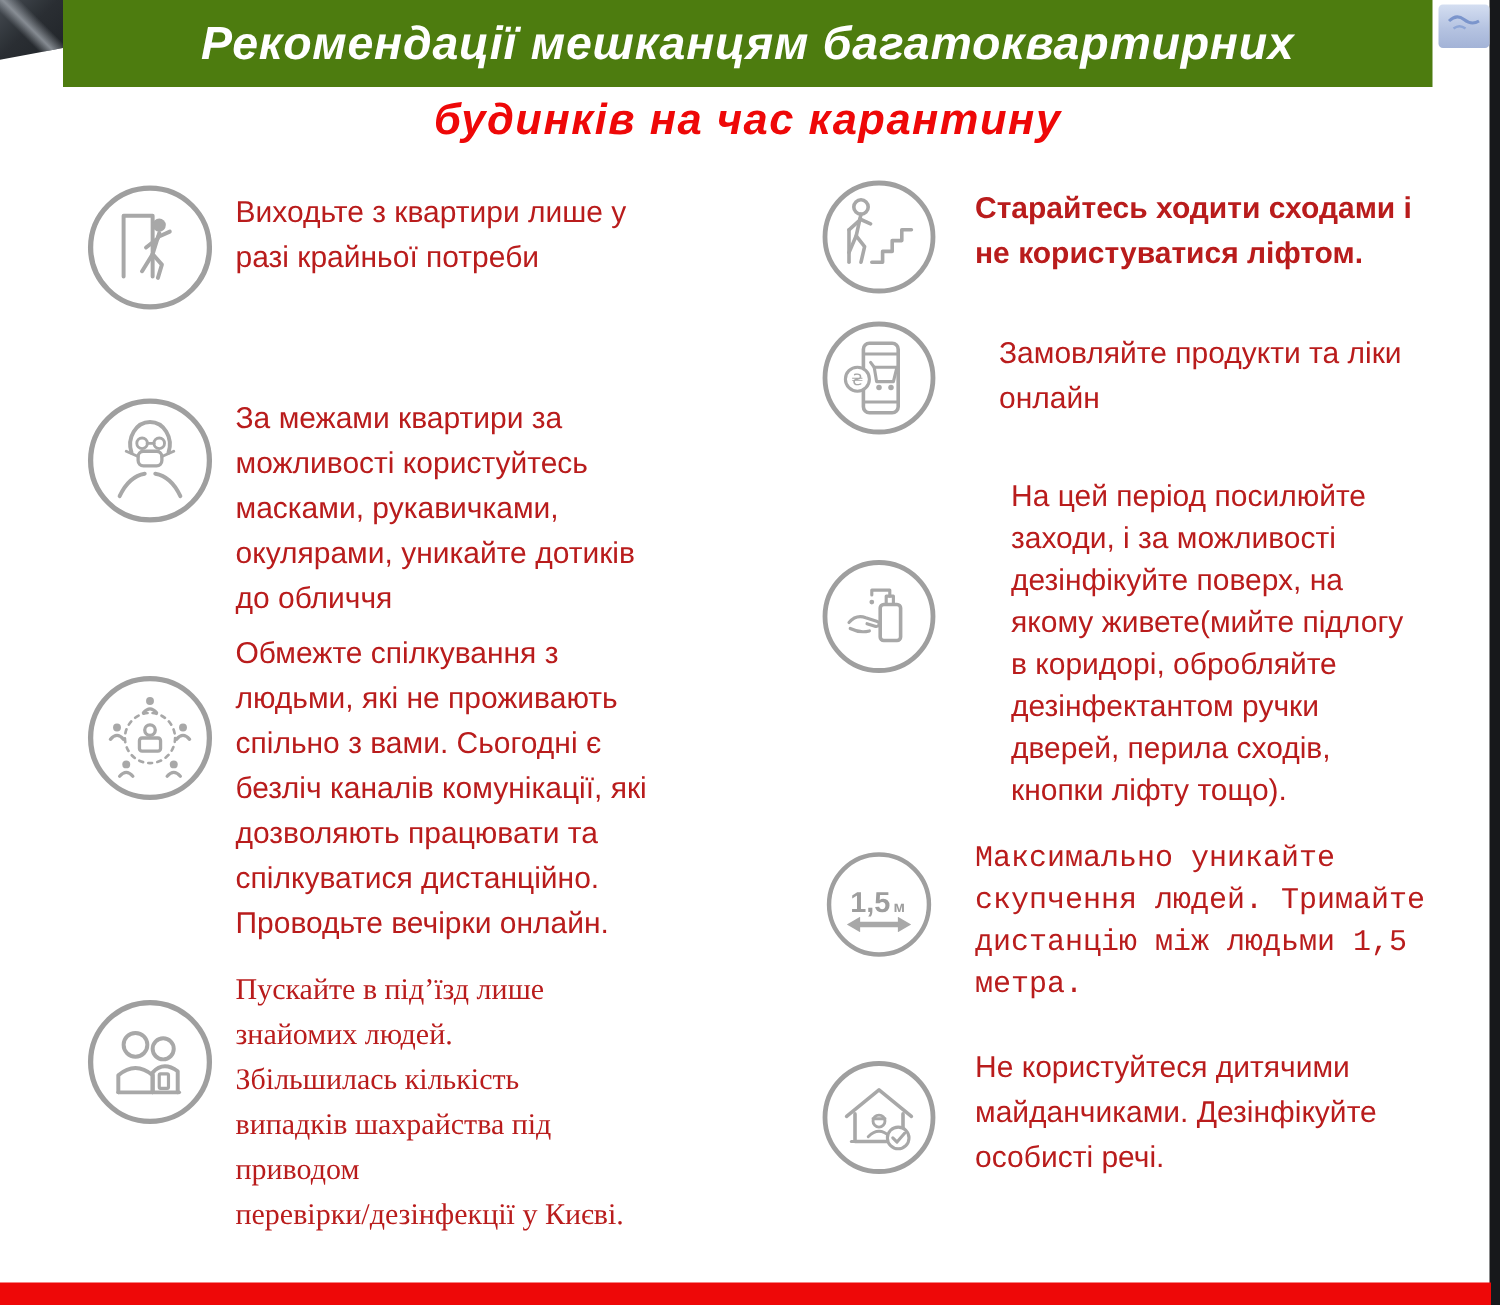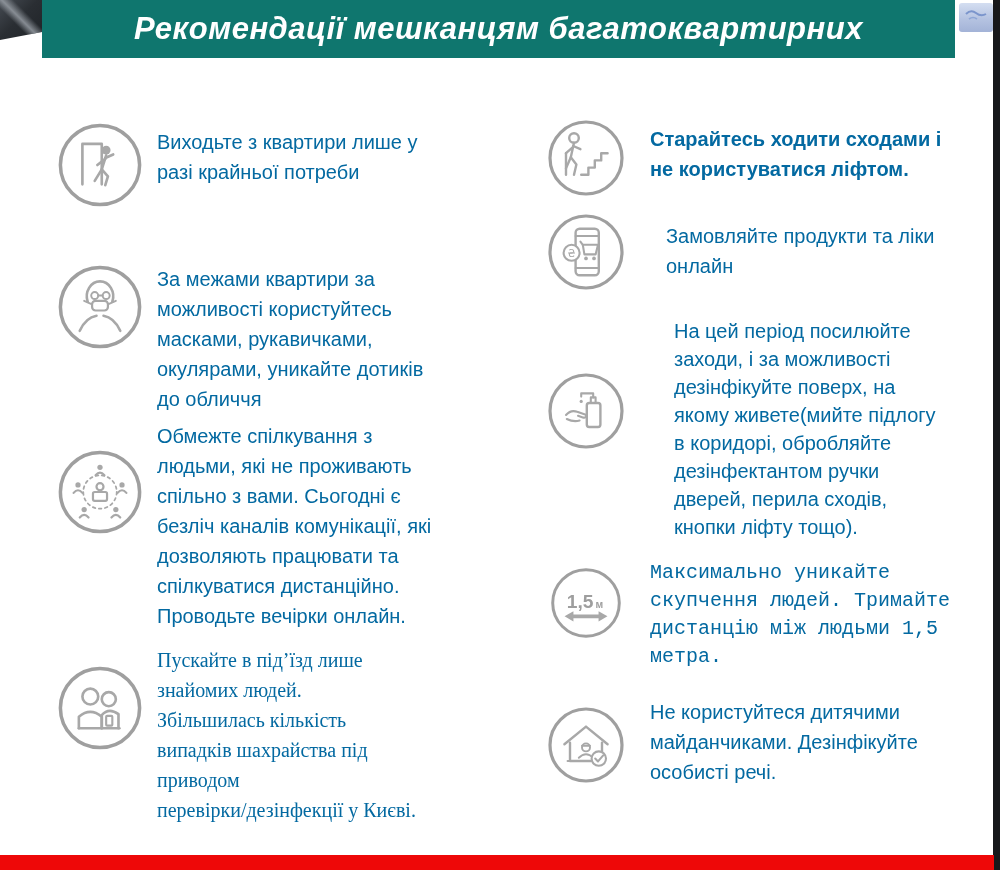--- a/index.html
+++ b/index.html
@@ -14,21 +14,21 @@
     background:#ee0808;color:#ffffff;
     font-weight:bold;font-style:italic;font-size:31px;line-height:58px;
     text-align:center;letter-spacing:0.5px;white-space:nowrap;
   }
   .subtitle{
     left:42px;top:58px;width:913px;height:45px;
     color:#ee0808;font-weight:bold;font-style:italic;font-size:29px;
     line-height:45px;text-align:center;letter-spacing:1px;white-space:nowrap;
   }
   .item-text{
-    font-size:20px;line-height:30px;color:#0369a1;
+    font-size:20px;line-height:30px;color:#b91c1c;
     white-space:pre-line;width:345px;
   }
   .lh28{line-height:28px;}
   .icon svg{display:block;}
   .corner-tl{
     left:0;top:0;width:42px;height:42px;
     background:
       linear-gradient(45deg, rgba(0,0,0,0) 40%, rgba(150,156,163,0.85) 52%, rgba(0,0,0,0) 66%),
       linear-gradient(135deg,#454b52 0%, #2a2e33 45%, #1f2327 100%);
     clip-path:polygon(0 0, 100% 0, 100% 76%, 0 95%);
@@ -47,21 +47,22 @@
 
   <div class="abs corner-tl"></div>
   <div class="abs edge-right"></div>
   <div class="abs chip">
     <svg width="34" height="29" viewBox="0 0 34 29">
       <path d="M7 11 q5 -5 10 -1 t10 1" fill="none" stroke="#7b95cc" stroke-width="2"></path>
       <path d="M10 16 q4 -3 8 0" fill="none" stroke="#8ea6d6" stroke-width="1.6"></path>
     </svg>
   </div>
 
-  <div class="abs banner" style="background-color: #0f766e;">Рекомендації мешканцям багатоквартирних</div>
+  <div class="abs banner" style="background-color: #4d7c0f;">Рекомендації мешканцям багатоквартирних</div>
+  <div class="abs subtitle" style="color: rgb(238, 8, 8);">будинків на час карантину</div>
 
   <div>
     <div class="abs icon" style="left:56px;top:121px;">
       <svg width="88" height="88" viewBox="0 0 100 100">
         <g fill="none" stroke="#a8a8a8" stroke-width="3" stroke-linecap="round" stroke-linejoin="round">
           <circle cx="50" cy="50" r="45" stroke="#9f9f9f" stroke-width="4"></circle>
           <path d="M30 72 V26 H52 V72"></path>
           <circle cx="57" cy="33" r="5" fill="#a8a8a8" stroke="none"></circle>
           <path d="M57 39 L52 55"></path>
           <path d="M56 43 L47 50 M56 42 L65 38"></path>

